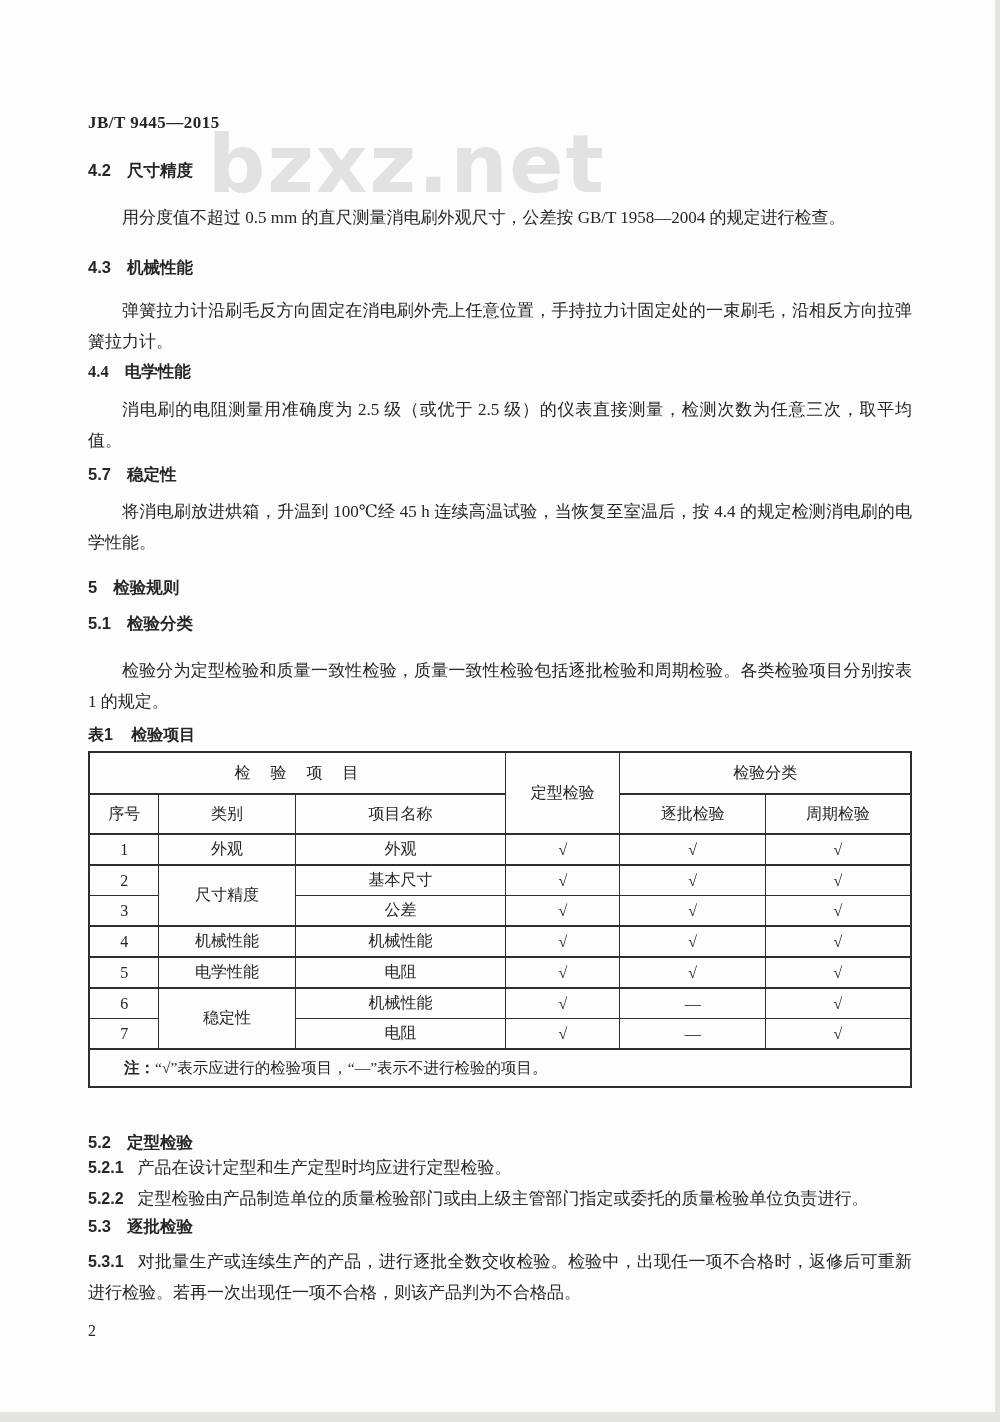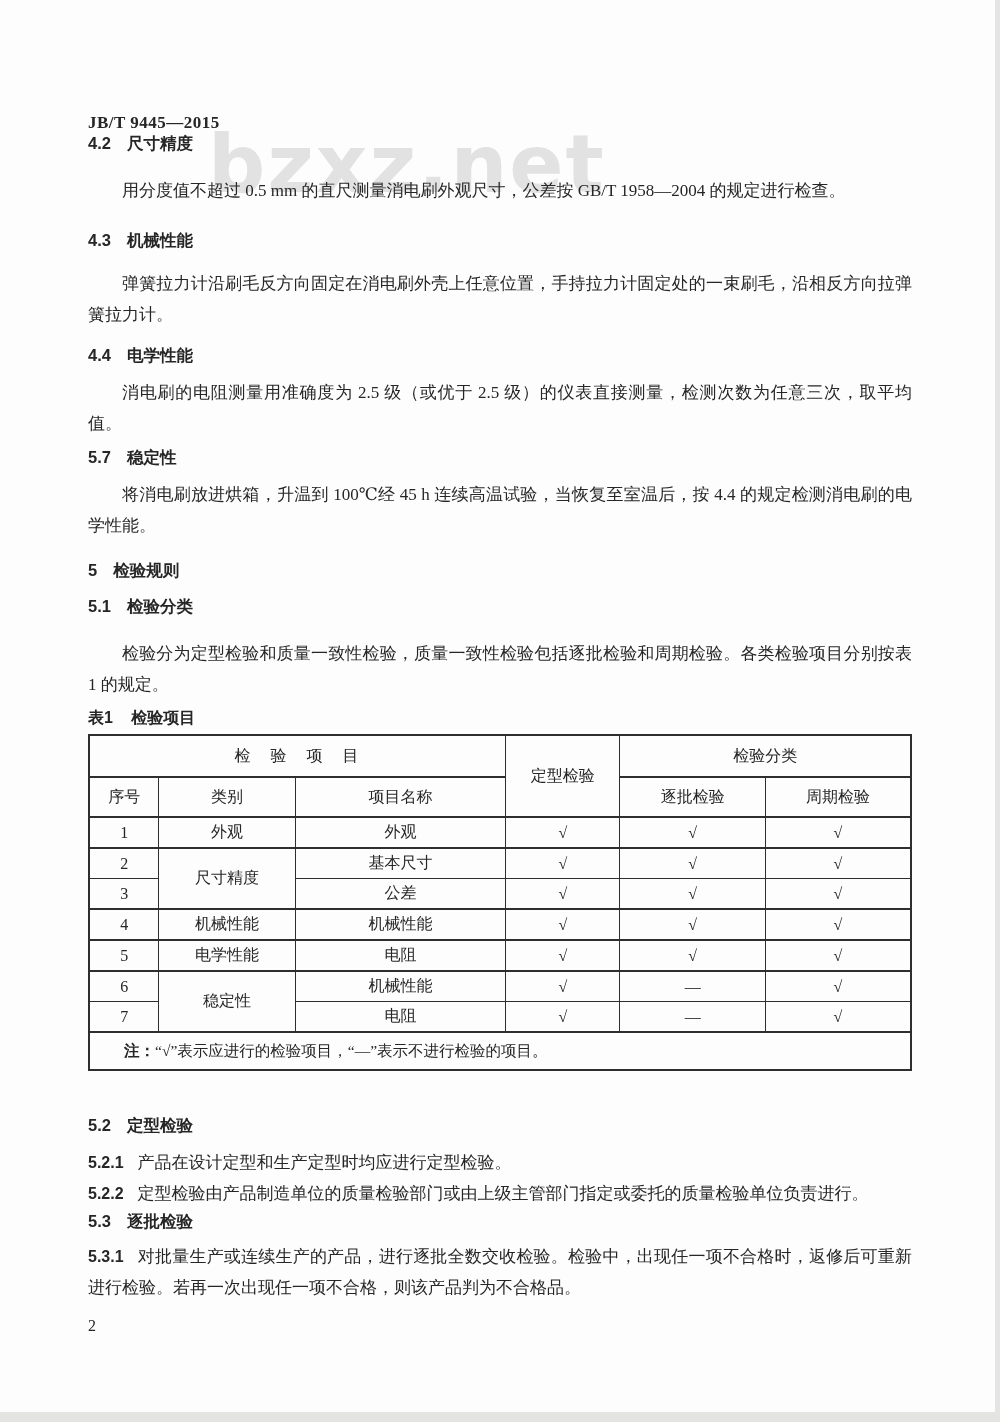--- a/index.html
+++ b/index.html
@@ -86,28 +86,28 @@
     font-size:15.5px;padding-left:34px;
   }
   .note-label{
     font-family:"Liberation Sans","DejaVu Sans",sans-serif;
     font-weight:bold;
   }
   .page-number{
     font-size:16px;color:var(--text);
   }
   
-  .mt-h42{} .mt-p42{margin-top:22px;}
+  .mt-h42{margin-top:27px;} .mt-p42{margin-top:22px;}
   .mt-h43{margin-top:24px;} .mt-p43{margin-top:18px;}
-  .mt-h44{margin-top:15px;} .mt-p44{margin-top:12px;}
+  .mt-h44{margin-top:5px;font-family:Liberation Serif, serif;} .mt-p44{margin-top:12px;}
   .mt-h45{margin-top:8px;}  .mt-p45{margin-top:12px;}
   .mt-h5{margin-top:19px;}  .mt-h51{margin-top:16px;}
   .mt-p51{margin-top:22px;} .mt-cap{margin-top:8px;}
   .mt-tbl{margin-top:5px;}
-  .mt-h52{margin-top:44px;} .mt-p521{margin-top:12px;}
+  .mt-h52{margin-top:44px;} .mt-p521{margin-top:0;}
   .mt-h53{margin-top:2px;}  .mt-p531{margin-top:10px;}
   .mt-pnum{margin-top:14px;}
 </style>
 </head>
 <body>
 
 <div class="page">
 
   <div class="watermark">bzxz.net</div>
 

